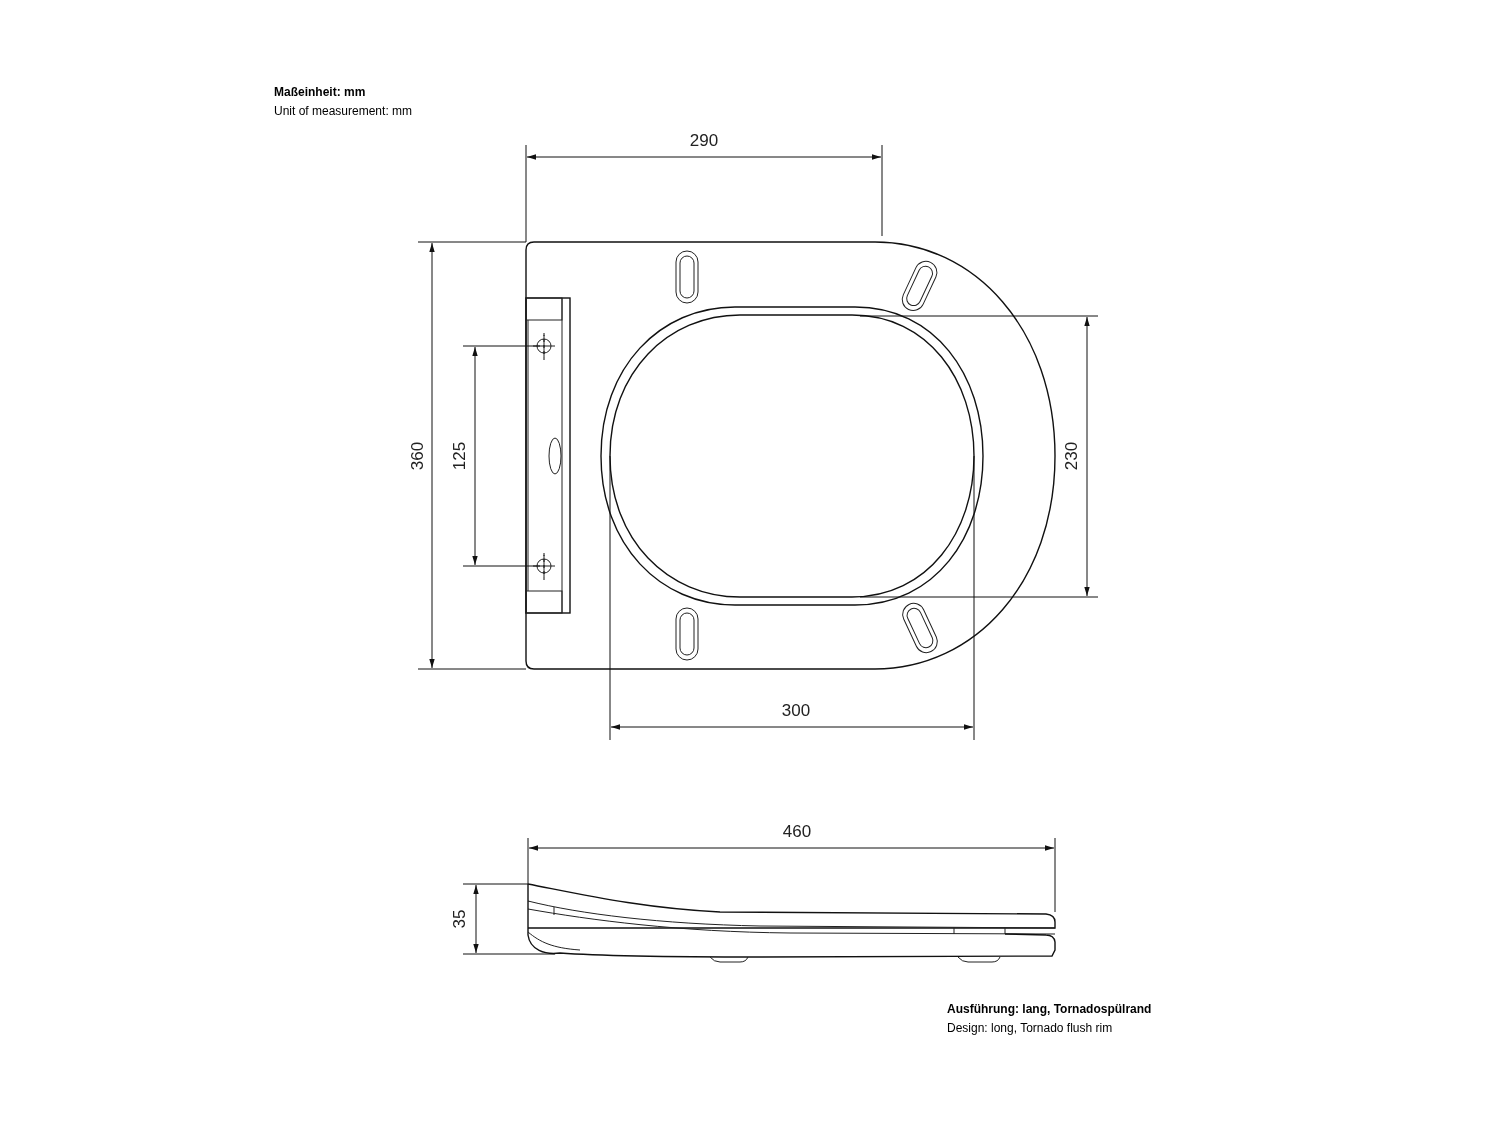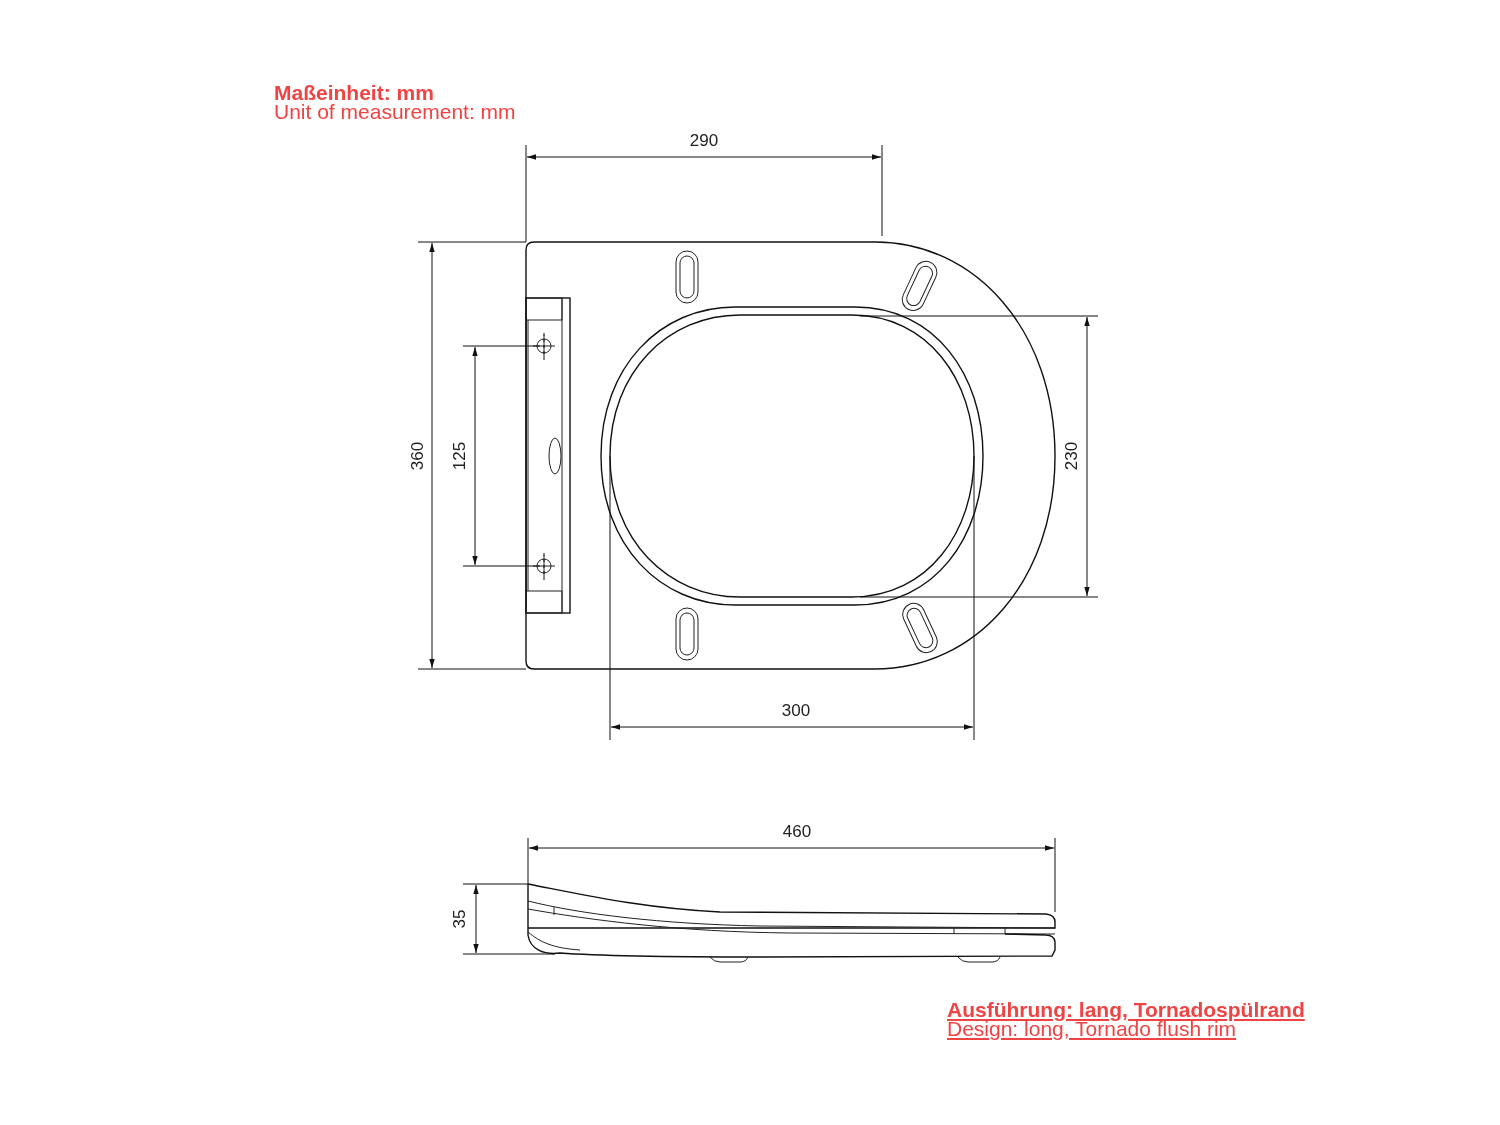--- a/index.html
+++ b/index.html
@@ -1,20 +1,20 @@
 <!DOCTYPE html>
 <html><head>
 <meta charset="utf-8">
 <style>
   html, body { margin: 0; padding: 0; background: #ffffff; }
   body { width: 1500px; height: 1125px; position: relative; overflow: hidden; font-family: "Liberation Sans", "DejaVu Sans", sans-serif; color: #222; }
-  .note { position: absolute; font-size: 21px; line-height: 19px; color: #ef4444; }
+  .note { position: absolute; font-size: 12px; line-height: 19px; color: #000000; }
   .note .bold { font-weight: bold; }
   #units { left: 274px; top: 83px; }
-  #design { left: 947px; top: 1000px; text-decoration: underline; }
+  #design { left: 947px; top: 1000px; }
   svg { position: absolute; left: 0; top: 0; }
   .ln { stroke: #111; stroke-width: 1.4; fill: none; }
   .thin { stroke: #222; stroke-width: 1; fill: none; }
   .dim { stroke: #111; stroke-width: 1; fill: none; }
   .dash { stroke: #111; stroke-width: 1; fill: none; stroke-dasharray: 3 3; }
   .dtext { font-family: "Liberation Sans", "DejaVu Sans", sans-serif; font-size: 17px; fill: #222; }
 </style>
 </head>
 <body>
 

